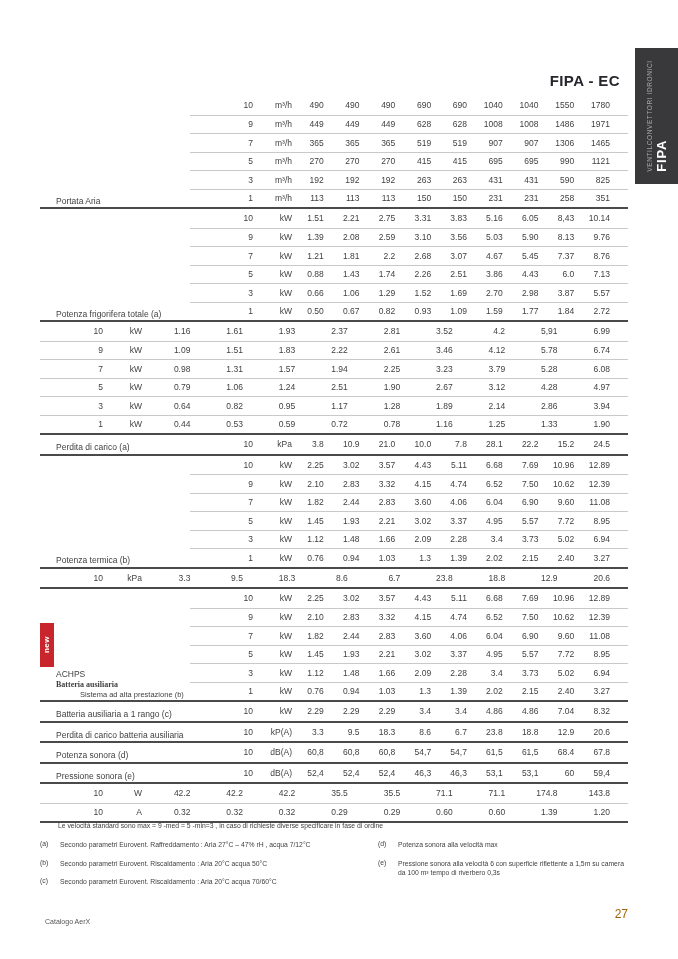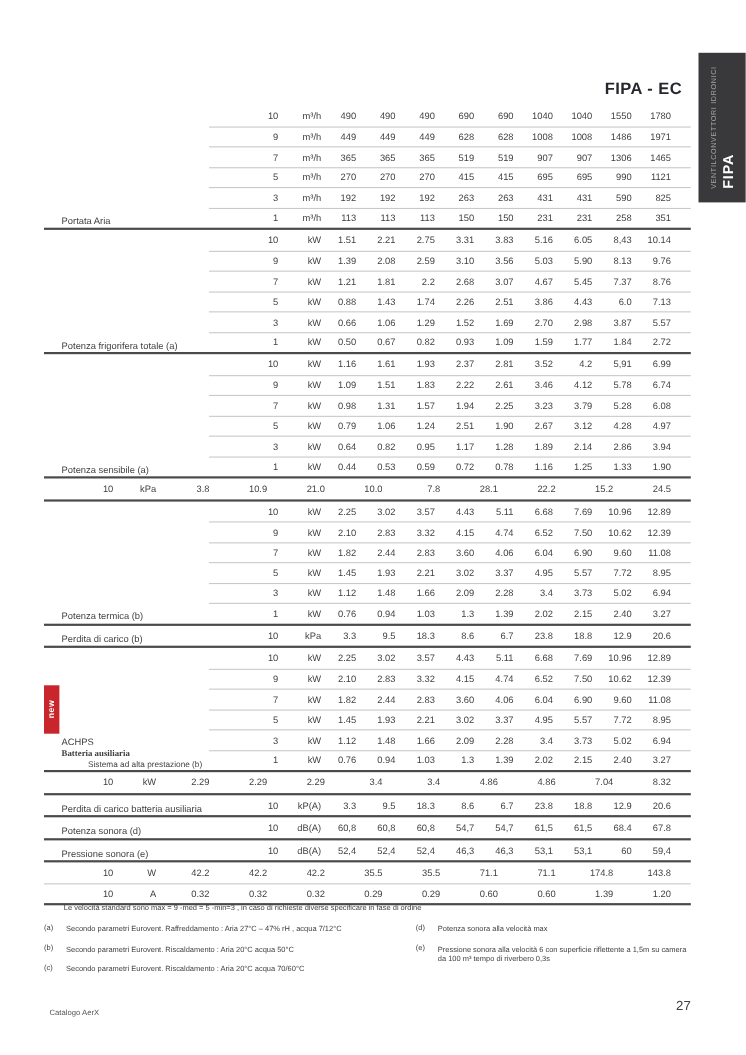--- a/index.html
+++ b/index.html
@@ -46,21 +46,21 @@
   .notes-intro{padding-left:18px;margin-bottom:11px;}
   .notes-cols{display:flex;}
   .notes-left{width:338px;}
   .notes-right{flex:1;}
   .note-item{display:flex;margin-bottom:9px;}
   .notes-left .note-item:nth-child(3){margin-top:6px;}
   .note-key{width:20px;flex-shrink:0;}
   .note-text{flex:1;line-height:1.4;}
   
   .footer-left{position:absolute;left:45px;top:918px;font-size:7px;color:#555;}
-  .page-number{position:absolute;right:50px;top:907px;font-size:12px;color:#404040;}
+  .page-number{position:absolute;right:50px;top:907px;font-size:12px;color:#a16207;}
 </style>
 </head>
 <body style="--header-blue: #1b93c8; --badge-red: #c8252c; --tab-dark: #39393b;">
 
 <div class="page-title">FIPA - EC</div>
 
 <div class="side-tab">
   <div class="side-tab-rot">
     <div class="side-tab-line1">VENTILCONVETTORI IDRONICI</div>
     <div class="side-tab-line2">FIPA</div>
@@ -233,23 +233,20 @@
             <div class="cell val">0.93</div>
             <div class="cell val">1.09</div>
             <div class="cell val">1.59</div>
             <div class="cell val">1.77</div>
             <div class="cell val">1.84</div>
             <div class="cell val">2.72</div>
           </div>
         </div>
       </div>
       <div class="group">
-        <div class="glabel">
-          <div class="glabel-line normal">Potenza sensibile (a)</div>
-        </div>
         <div class="grows">
           <div class="grow">
             <div class="cell vel">10</div>
             <div class="cell unit">kW</div>
             <div class="cell val">1.16</div>
             <div class="cell val">1.61</div>
             <div class="cell val">1.93</div>
             <div class="cell val">2.37</div>
             <div class="cell val">2.81</div>
             <div class="cell val">3.52</div>
@@ -318,20 +315,23 @@
             <div class="cell val">0.72</div>
             <div class="cell val">0.78</div>
             <div class="cell val">1.16</div>
             <div class="cell val">1.25</div>
             <div class="cell val">1.33</div>
             <div class="cell val">1.90</div>
           </div>
         </div>
       </div>
       <div class="group">
+        <div class="glabel">
+          <div class="glabel-line normal">Perdita di carico (a)</div>
+        </div>
         <div class="grows">
           <div class="grow">
             <div class="cell vel">10</div>
             <div class="cell unit">kPa</div>
             <div class="cell val">3.8</div>
             <div class="cell val">10.9</div>
             <div class="cell val">21.0</div>
             <div class="cell val">10.0</div>
             <div class="cell val">7.8</div>
             <div class="cell val">28.1</div>
@@ -420,23 +420,20 @@
             <div class="cell val">1.3</div>
             <div class="cell val">1.39</div>
             <div class="cell val">2.02</div>
             <div class="cell val">2.15</div>
             <div class="cell val">2.40</div>
             <div class="cell val">3.27</div>
           </div>
         </div>
       </div>
       <div class="group">
-        <div class="glabel">
-          <div class="glabel-line normal">Perdita di carico (b)</div>
-        </div>
         <div class="grows">
           <div class="grow">
             <div class="cell vel">10</div>
             <div class="cell unit">kPa</div>
             <div class="cell val">3.3</div>
             <div class="cell val">9.5</div>
             <div class="cell val">18.3</div>
             <div class="cell val">8.6</div>
             <div class="cell val">6.7</div>
             <div class="cell val">23.8</div>
@@ -530,20 +527,23 @@
             <div class="cell val">1.3</div>
             <div class="cell val">1.39</div>
             <div class="cell val">2.02</div>
             <div class="cell val">2.15</div>
             <div class="cell val">2.40</div>
             <div class="cell val">3.27</div>
           </div>
         </div>
       </div>
       <div class="group">
+        <div class="glabel">
+          <div class="glabel-line normal">Batteria ausiliaria a 1 rango (c)</div>
+        </div>
         <div class="grows">
           <div class="grow">
             <div class="cell vel">10</div>
             <div class="cell unit">kW</div>
             <div class="cell val">2.29</div>
             <div class="cell val">2.29</div>
             <div class="cell val">2.29</div>
             <div class="cell val">3.4</div>
             <div class="cell val">3.4</div>
             <div class="cell val">4.86</div>

